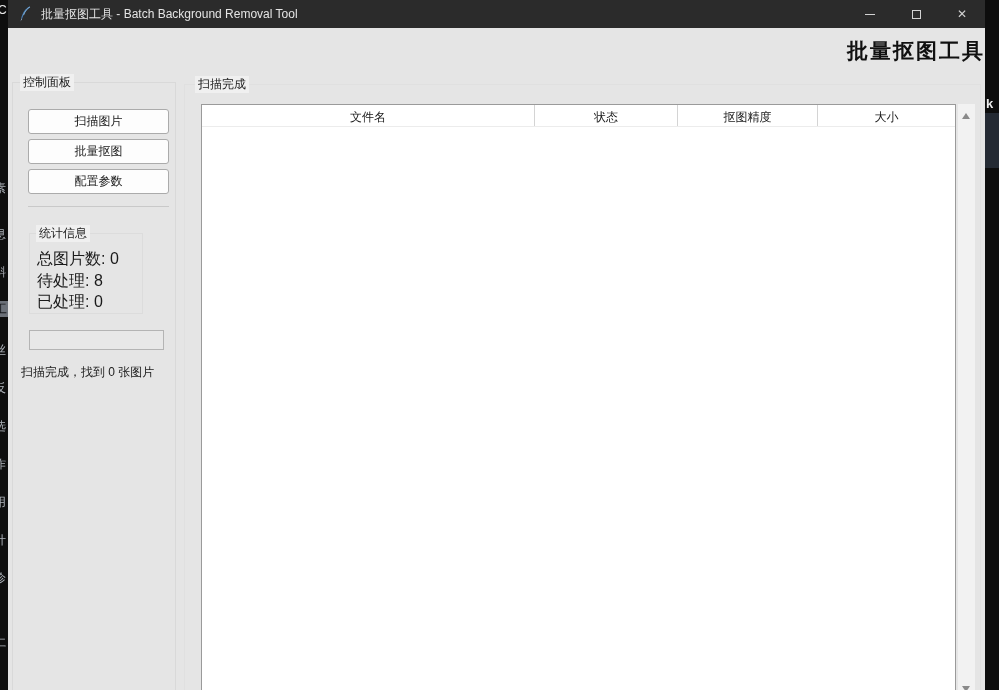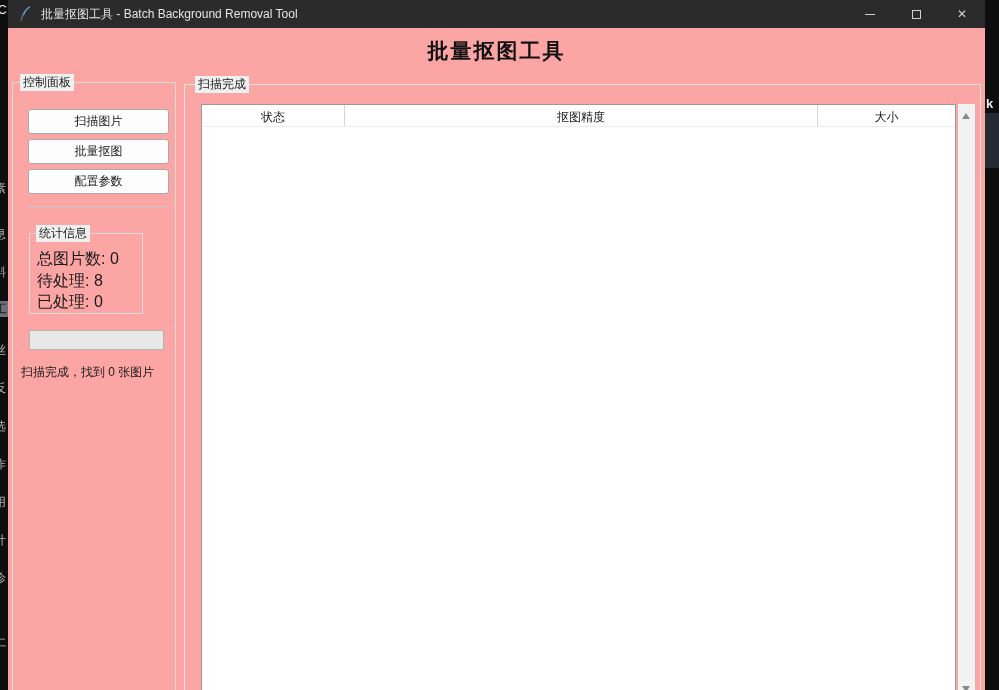--- a/index.html
+++ b/index.html
@@ -31,21 +31,21 @@
   #right-strip .blue-block {
     position:absolute; left:0; top:113px; width:14px; height:55px; background:#242a33;
   }
   #right-strip .letter-k {
     position:absolute; left:1px; top:96px; font-size:13px; font-weight:bold; color:#ececec;
   }
 
   
   .window {
     position:absolute; left:8px; top:0; width:977px; height:690px;
-    background:#fca5a5; z-index:2;
+    background:#e5e5e5; z-index:2;
   }
 
   
   .titlebar {
     height:28px; background:#2b2b2b; display:flex; align-items:center;
   }
   .titlebar .app-icon { margin-left:10px; width:14px; height:16px; flex:none; }
   .titlebar .title-text {
     margin-left:9px; font-size:12px; color:#e4e4e4; white-space:nowrap;
   }
@@ -58,21 +58,21 @@
   .tb-btn .max-box { width:9px; height:9px; border:1px solid #d2d2d2; }
   .tb-btn.close { font-size:12px; }
 
   
   .content {
     position:absolute; top:28px; left:0; right:0; bottom:0;
     overflow:hidden;
   }
   .main-title {
     position:absolute; top:9px; left:0; width:100%;
-    text-align:center; font-size:21px; font-weight:bold;
+    text-align:right; font-size:21px; font-weight:bold;
     letter-spacing:2px; color:#111;
   }
 
   
   .labelframe { position:absolute; border:1px solid #d9d9d9; }
   .frame-label {
     position:absolute; top:-9px; background:#f0f0f0;
     padding:0 3px; font-size:12px; color:#1a1a1a; white-space:nowrap;
   }
 
@@ -205,20 +205,21 @@
       </div>
 
       <div class="status-text">扫描完成，找到 0 张图片</div>
     </div>
 
     <div class="labelframe panel-right">
       <span class="frame-label">扫描完成</span>
 
       <div class="table">
         <div class="table-header">
+          <div class="th c0">文件名</div>
           <div class="th c1">状态</div>
           <div class="th c3">抠图精度</div>
           <div class="th c2">大小</div>
         </div>
         <div class="table-body"></div>
       </div>
 
       <div class="v-scrollbar">
         <div class="scroll-arrow up"></div>
         <div class="scroll-arrow down"></div>

